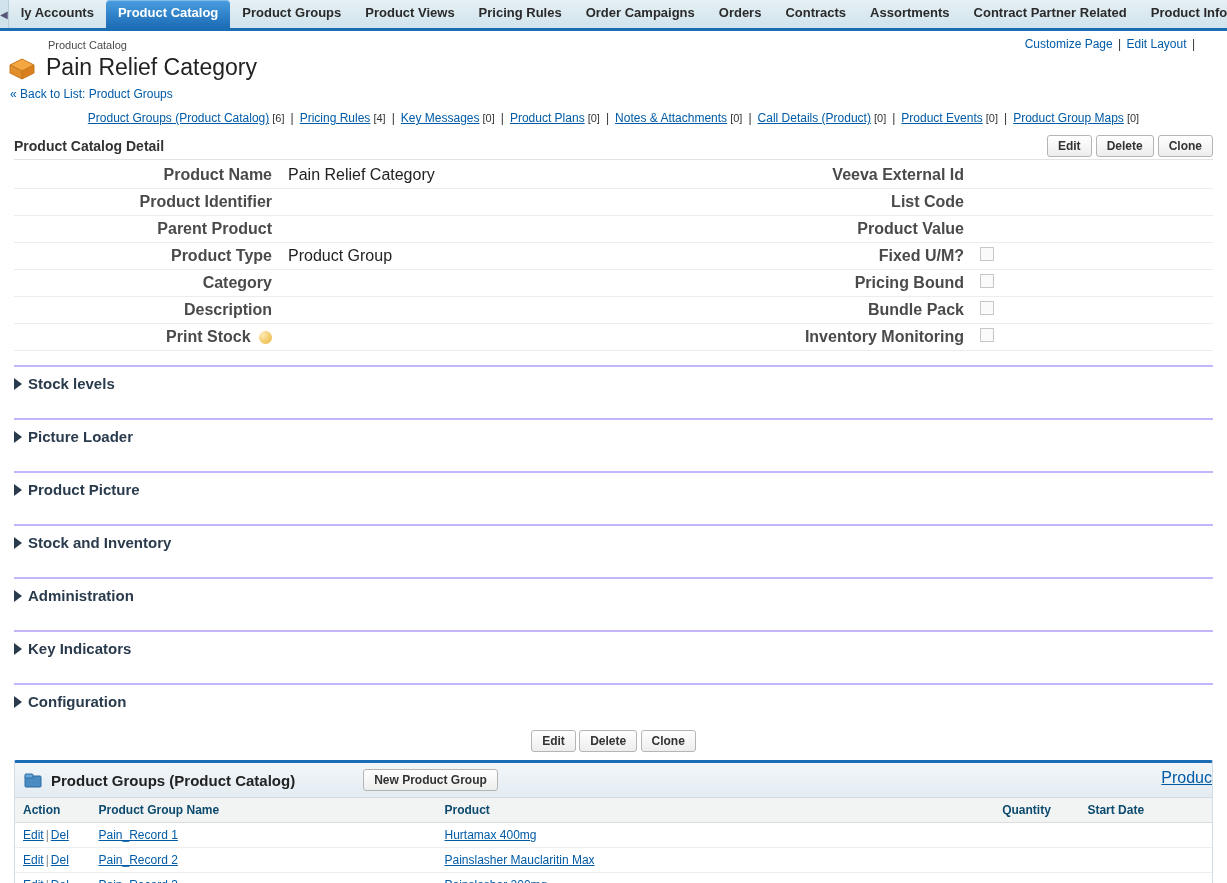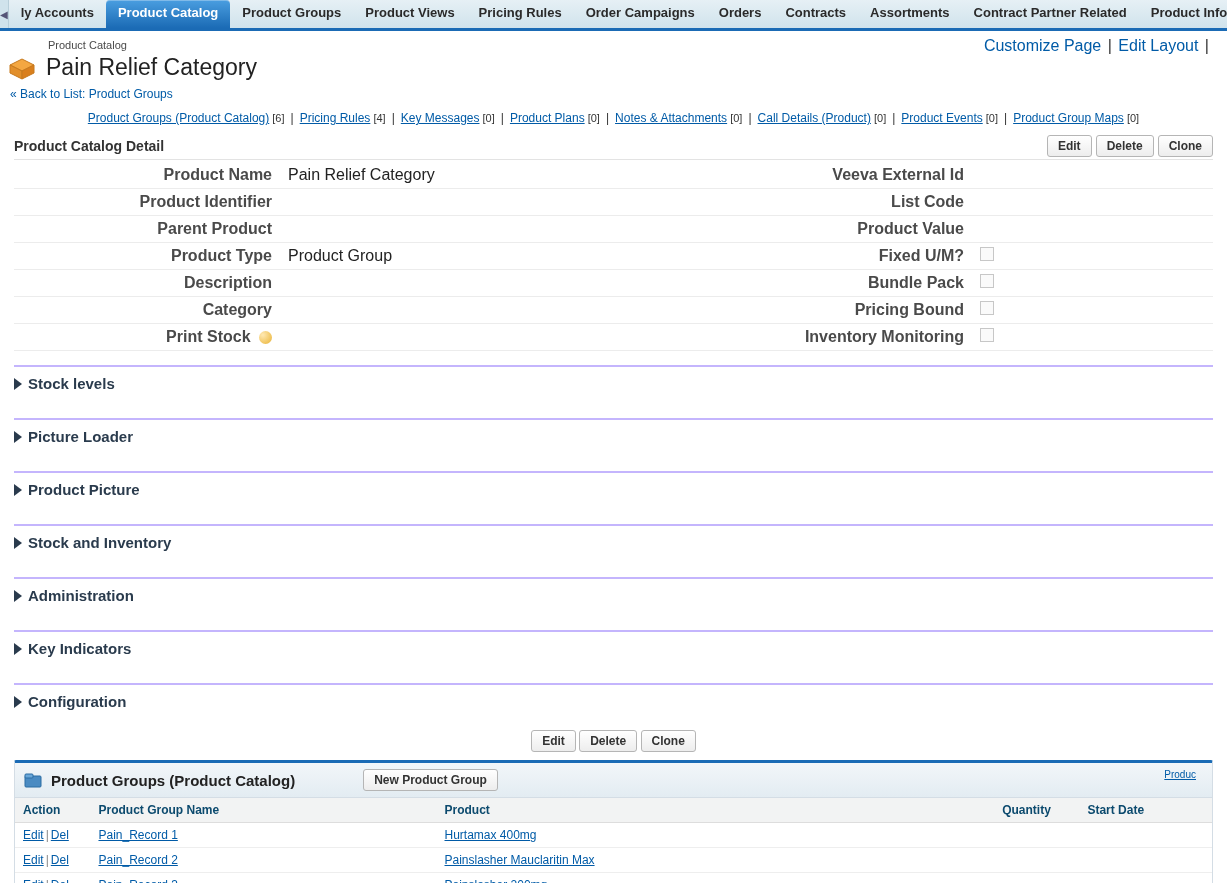--- a/index.html
+++ b/index.html
@@ -55,21 +55,21 @@
   }
   .back-link { margin:4px 0 10px 4px; color:#015ba7; font-size:12px;}
   .back-link a{color:#015ba7;text-decoration:none;}
   .anchor-links {
     text-align:center; font-size:12px; color:#333; margin-bottom:10px;
     padding:0 10px;
   }
   .anchor-links a{color:#015ba7;text-decoration:underline;}
   .anchor-links .count{font-size:11px;color:#333;}
   .anchor-links .sep{ margin:0 6px; color:#333;}
-  .top-links { float:right; font-size:16px; color:#015ba7; margin-top:-2px; margin-right:10px;}
+  .top-links { float:right; font-size:12px; color:#015ba7; margin-top:-2px; margin-right:24px;}
   .top-links a{color:#015ba7;text-decoration:none;}
   .top-links .sep{color:#333;margin:0 2px;}
   .detail-section { margin: 0 8px; }
   .detail-header-row{
     display:flex; align-items:center; border-bottom:1px solid #e3e3e3;
     padding-bottom:2px;
   }
   .detail-title{font-size:14px;font-weight:bold;color:#333;flex:0 0 auto;margin-right:auto;}
   .btn-group{display:flex;gap:4px;margin-left:40px;}
   .btn {
@@ -130,21 +130,21 @@
     background:linear-gradient(to bottom,#f2f6f9,#e3ecf2);
     padding:6px 8px;
     display:flex;align-items:center;gap:8px;
     border-bottom:1px solid #d4dde5;
     position:relative;
   }
   .related-icon{width:20px;height:20px;}
   .related-title{font-size:15px;font-weight:bold;color:#222;}
   .related-header .btn{margin-left:60px;}
   .related-help{
-    position:absolute;right:16px;top:6px;font-size:10px;color:#015ba7;
+    position:absolute;right:0;top:6px;font-size:16px;color:#015ba7;
   }
   .related-table{width:100%;border-collapse:collapse;font-size:12px;}
   .related-table th{
     text-align:left;background:#f2f3f3;border-bottom:1px solid #ddd;
     padding:5px 8px;font-weight:bold;color:#0c4a6e;
   }
   .related-table td{
     border-bottom:1px solid #eee;padding:5px 8px;
   }
   .related-table td a{color:#015ba7;text-decoration:underline;}
@@ -233,29 +233,29 @@
         <td class="label2">Product Value</td>
         <td class="value2"></td>
       </tr>
       <tr>
         <td class="label">Product Type</td>
         <td class="value">Product Group</td>
         <td class="label2">Fixed U/M?</td>
         <td class="value2"><span class="chk"></span></td>
       </tr>
       <tr>
+        <td class="label">Category</td>
+        <td class="value"></td>
+        <td class="label2">Pricing Bound</td>
+        <td class="value2"><span class="chk"></span></td>
+      </tr>
+      <tr>
         <td class="label">Description</td>
         <td class="value"></td>
         <td class="label2">Bundle Pack</td>
-        <td class="value2"><span class="chk"></span></td>
-      </tr>
-      <tr>
-        <td class="label">Category</td>
-        <td class="value"></td>
-        <td class="label2">Pricing Bound</td>
         <td class="value2"><span class="chk"></span></td>
       </tr>
       <tr>
         <td class="label">
           <span>Print Stock</span>
           <span class="help-orb"></span>
         </td>
         <td class="value"></td>
         <td class="label2">Inventory Monitoring</td>
         <td class="value2"><span class="chk"></span></td>

